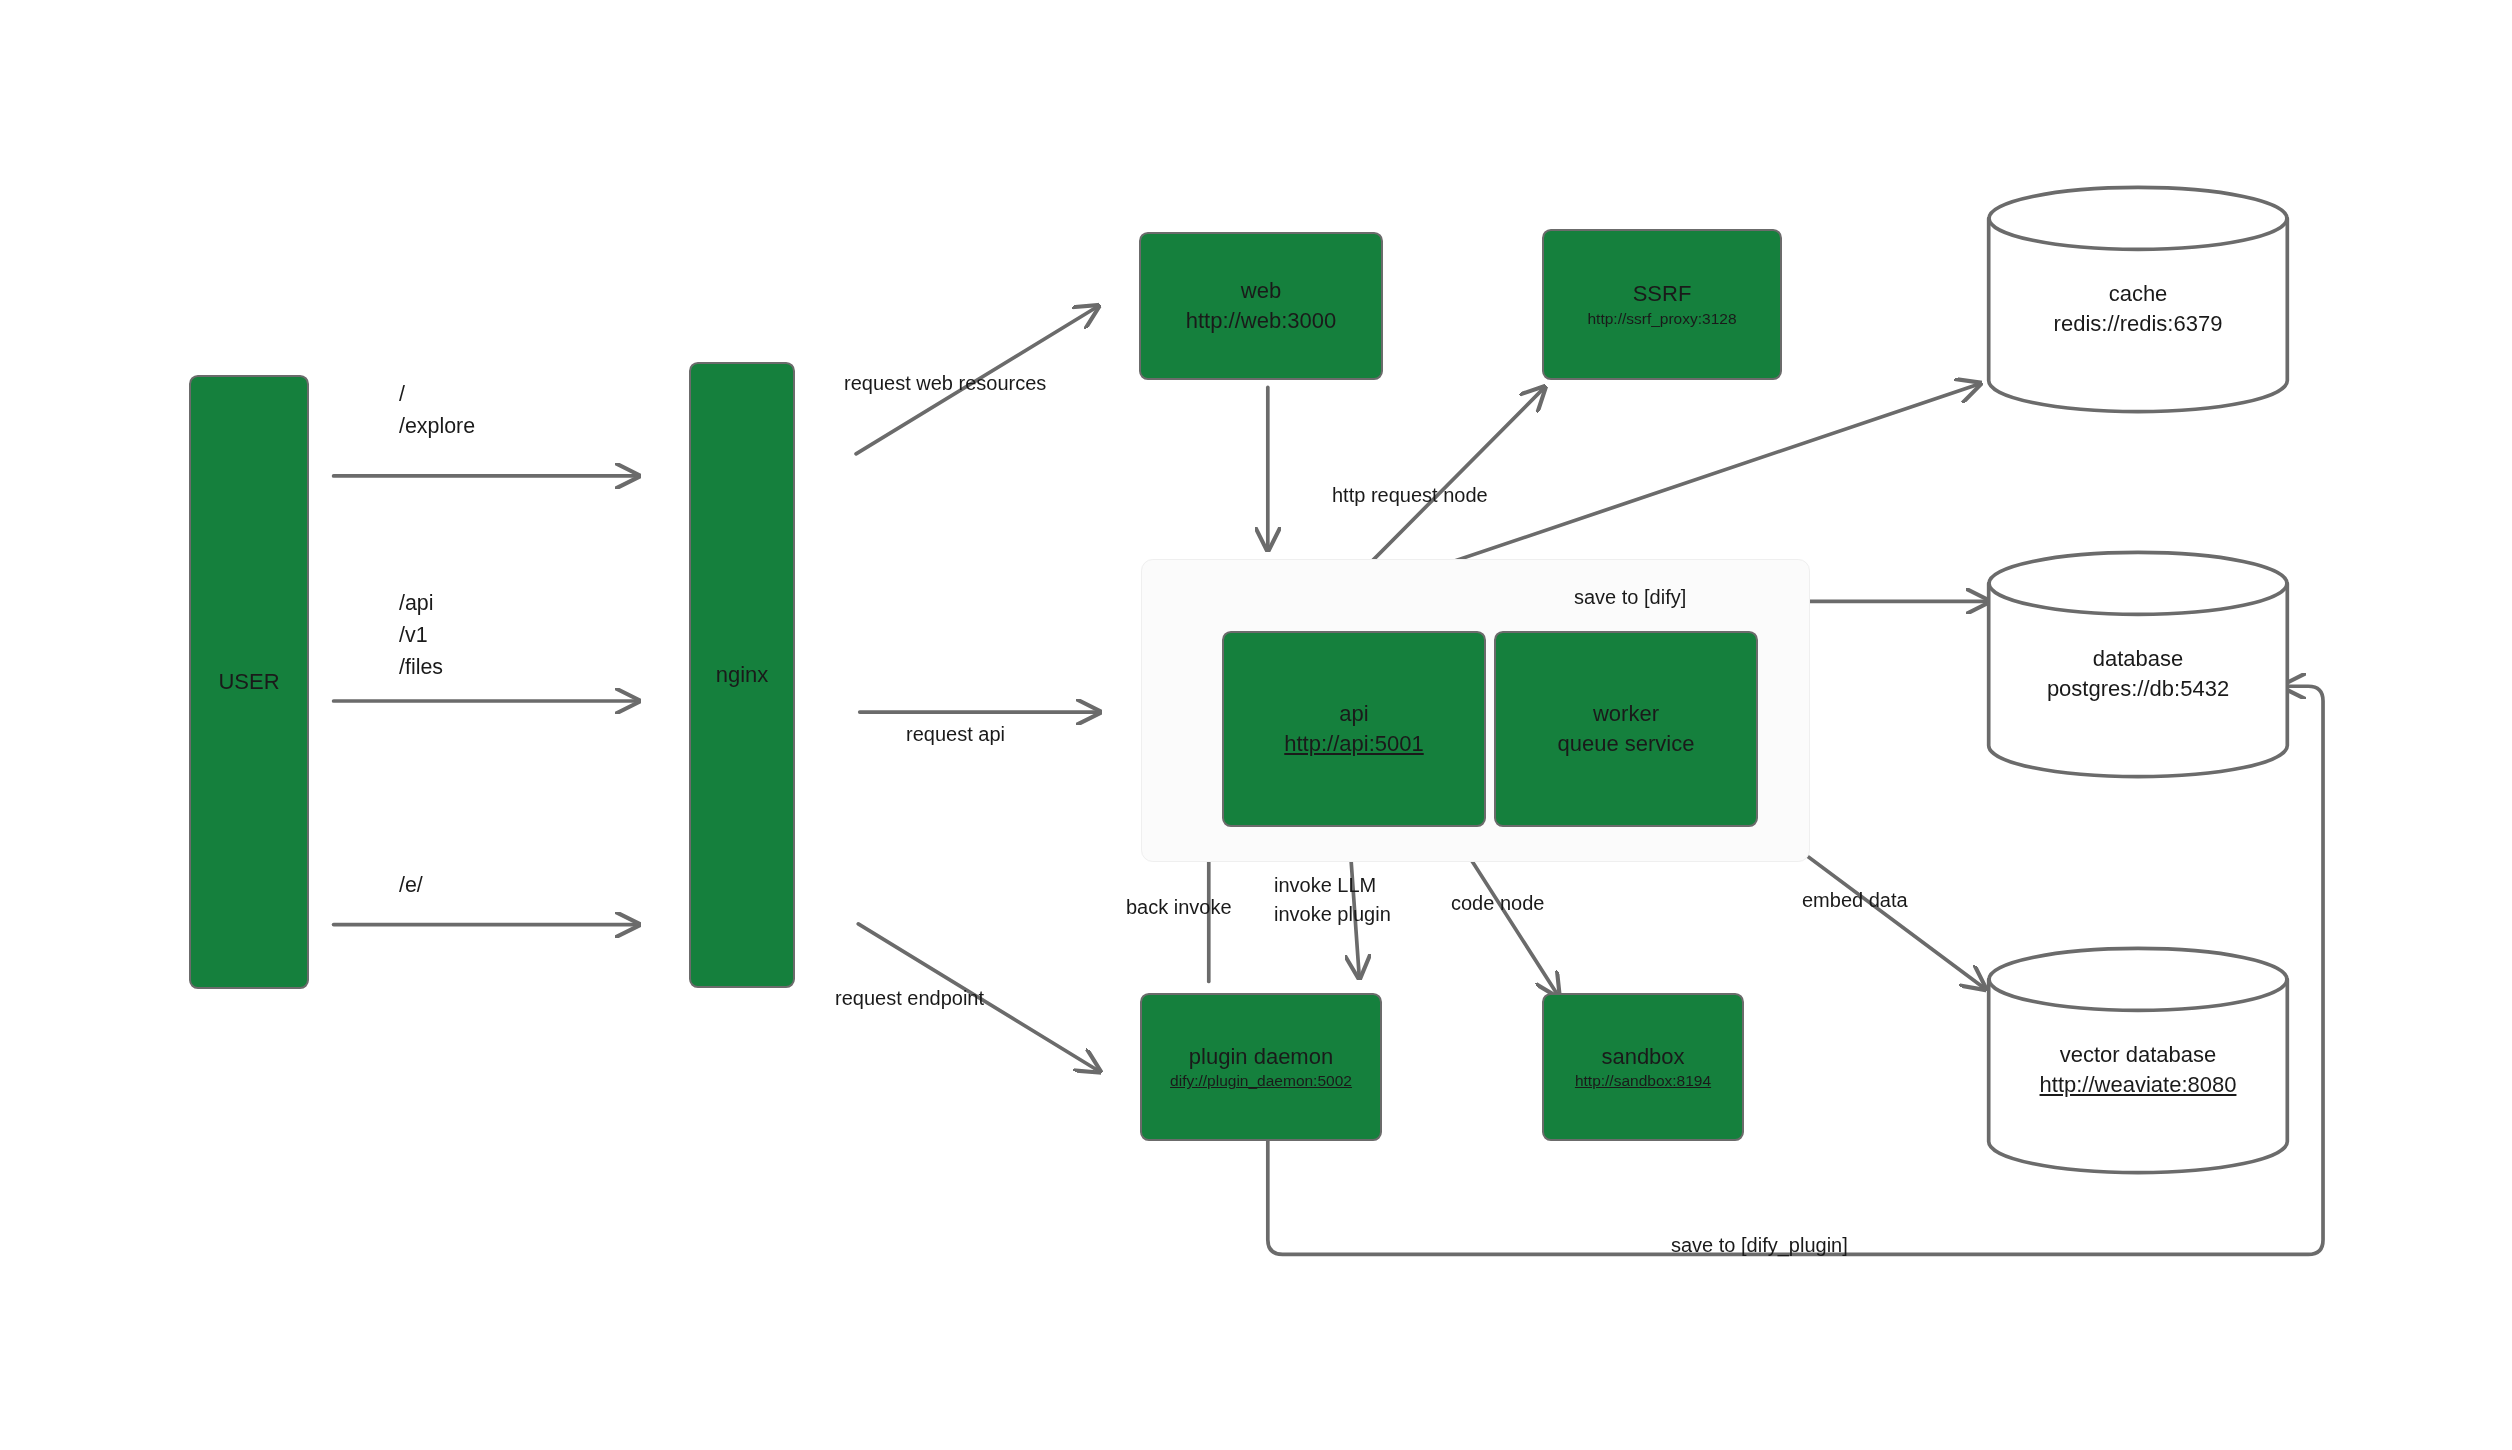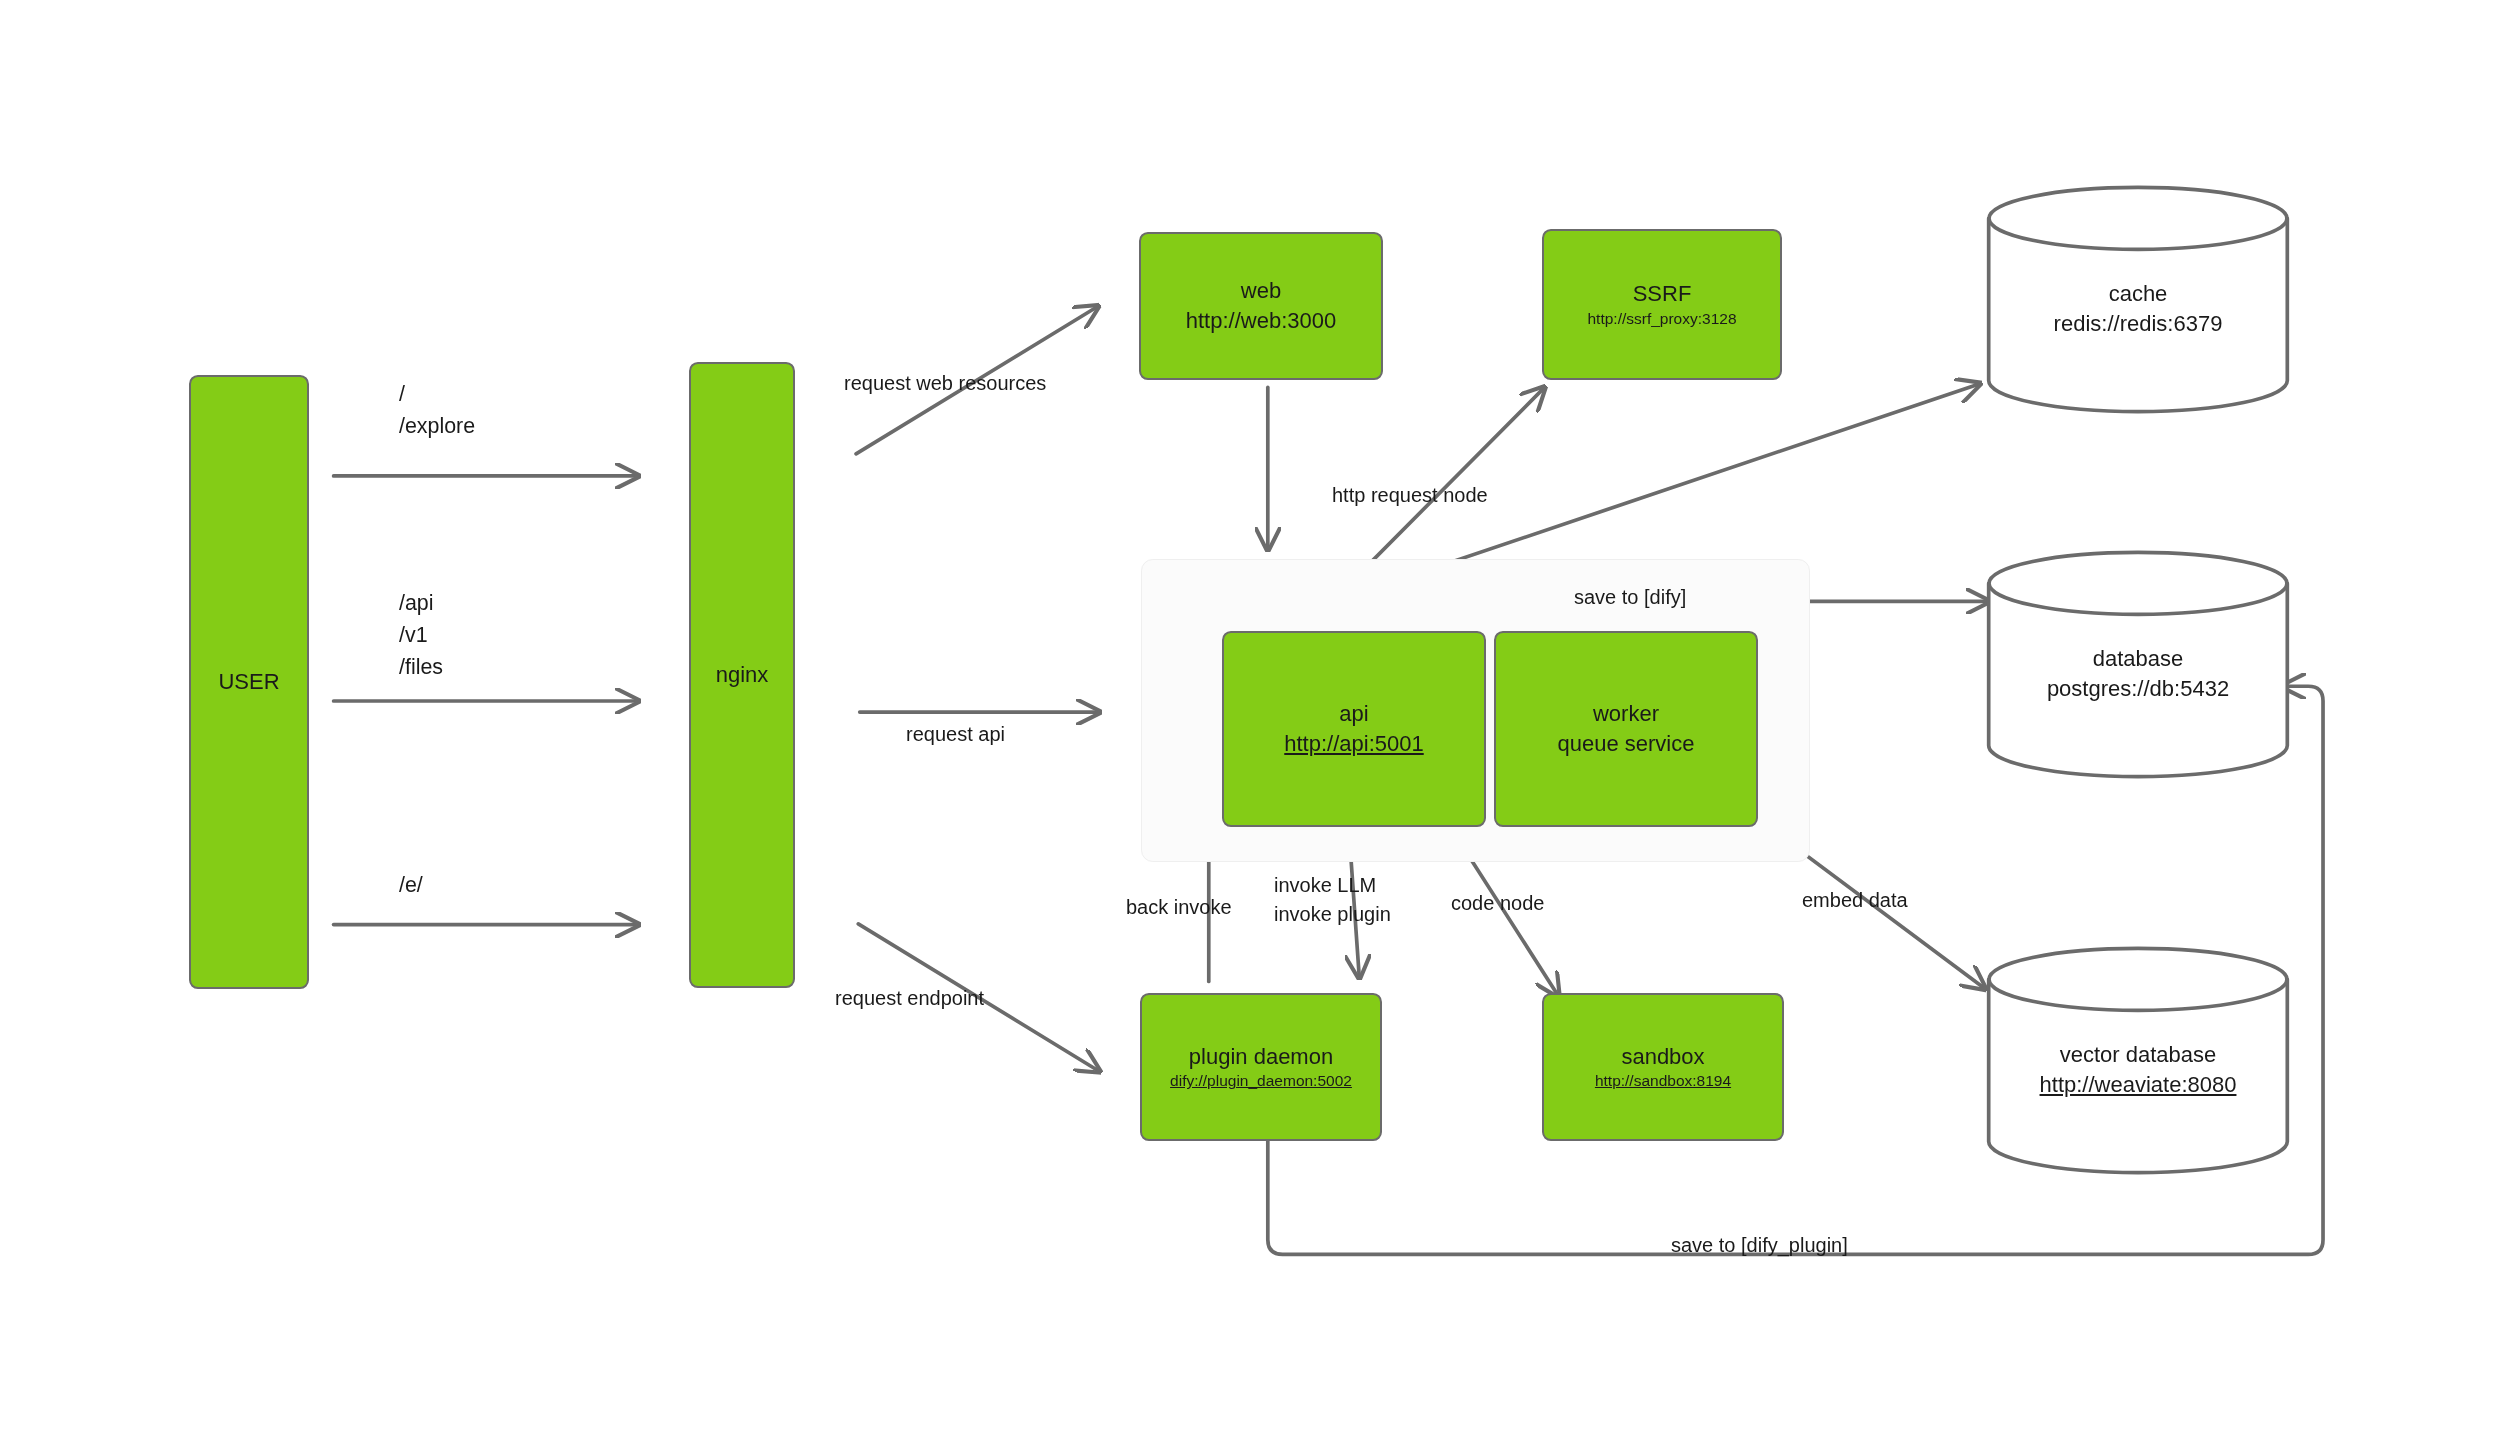--- a/index.html
+++ b/index.html
@@ -24,21 +24,21 @@
     top: 0;
     width: 2512px;
     height: 1450px;
     pointer-events: none;
   }
   .node {
     position: absolute;
     box-sizing: border-box;
     border: 2.2px solid #6b6b6b;
     border-radius: 8.9px;
-    background: #84cc16;
+    background: #15803d;
     display: flex;
     flex-direction: column;
     align-items: center;
     justify-content: center;
     text-align: center;
     line-height: 1.35;
   }
   .node .title {
     font-size: 22px;
     color: #1a1a1a;
@@ -161,21 +161,21 @@
   <div class="node" style="left:1494px; top:631px; width:264px; height:196px;">
     <div class="title">worker</div>
     <div class="sub">queue service</div>
   </div>
 
   <div class="node" style="left:1140px; top:993px; width:242px; height:148px;">
     <div class="title">plugin daemon</div>
     <div class="sub small link">dify://plugin_daemon:5002</div>
   </div>
 
-  <div class="node" style="left:1542px; top:993px; width:242px; height:148px;">
+  <div class="node" style="left:1542px; top:993px; width:202px; height:148px;">
     <div class="title">sandbox</div>
     <div class="sub small link">http://sandbox:8194</div>
   </div>
 
   <div class="cyl" style="left:1985px; top:185px; width:306px; height:229px;">
     <svg width="306" height="229" viewBox="0 0 415 310">
       <path d="M 5 45 L 5 265 A 202 42 0 0 0 410 265 L 410 45" fill="#ffffff" stroke="#6b6b6b" stroke-width="5" stroke-linecap="round"></path>
       <ellipse cx="207.5" cy="45" rx="202" ry="42" fill="#ffffff" stroke="#6b6b6b" stroke-width="5"></ellipse>
     </svg>
     <div class="cyl-label" style="top:94px;">

